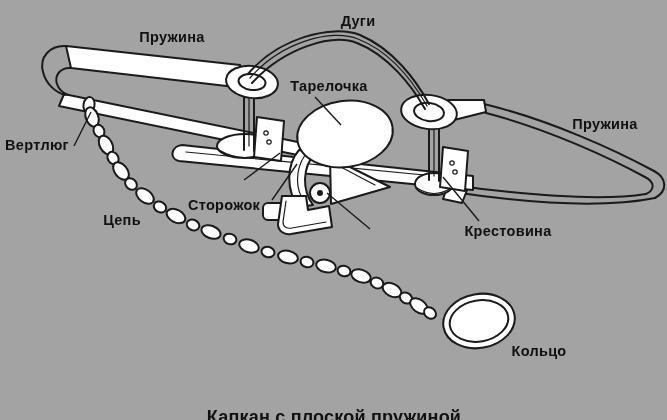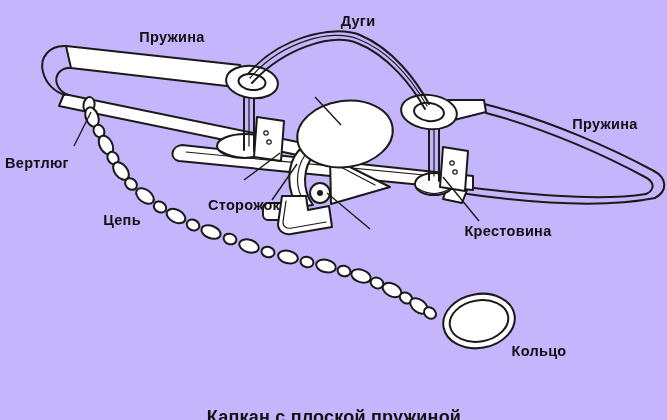--- a/index.html
+++ b/index.html
@@ -1,17 +1,17 @@
 <!DOCTYPE html>
 <html><head>
 <meta charset="utf-8">
 <style>
   html,body{margin:0;padding:0;background:#fff;}
   .stage{
-    position:relative;width:667px;height:420px;background:#c4b5fd;overflow:hidden;
+    position:relative;width:667px;height:420px;background:#a3a3a3;overflow:hidden;
     font-family:"Liberation Sans", sans-serif;
   }
   .stage svg{position:absolute;left:0;top:0;}
   .lbl{
     position:absolute;transform:translate(-50%,-50%);
     font-weight:bold;font-size:14.5px;letter-spacing:.3px;color:#111;
     white-space:nowrap;line-height:1;
   }
   .caption{
     position:absolute;transform:translate(-50%,-50%);
@@ -150,21 +150,22 @@
       <path class="ld" d="M315,97 L341,125"></path>
       <path class="ld" d="M244,180 L280,153"></path>
       <path class="ld" d="M272,200 L297,164"></path>
       <path class="ld" d="M370,229 L327,193"></path>
       <path class="ld" d="M479,221 L443,177"></path>
     </g>
   </svg>
 
   <div class="lbl" style="left:358px;top:21px">Дуги</div>
   <div class="lbl" style="left:172px;top:37px">Пружина</div>
+  <div class="lbl" style="left:329px;top:86px">Тарелочка</div>
   <div class="lbl" style="left:605px;top:124px">Пружина</div>
-  <div class="lbl" style="left:37px;top:163px">Вертлюг</div>
-  <div class="lbl" style="left:244px;top:205px">Сторожок</div>
+  <div class="lbl" style="left:37px;top:145px">Вертлюг</div>
+  <div class="lbl" style="left:224px;top:205px">Сторожок</div>
   <div class="lbl" style="left:122px;top:220px">Цепь</div>
   <div class="lbl" style="left:508px;top:231px">Крестовина</div>
   <div class="lbl" style="left:539px;top:351px">Кольцо</div>
 
   <div class="caption" style="left:334px;top:397px">Капкан с плоской пружиной</div>
 </div>
 
 </body></html>

